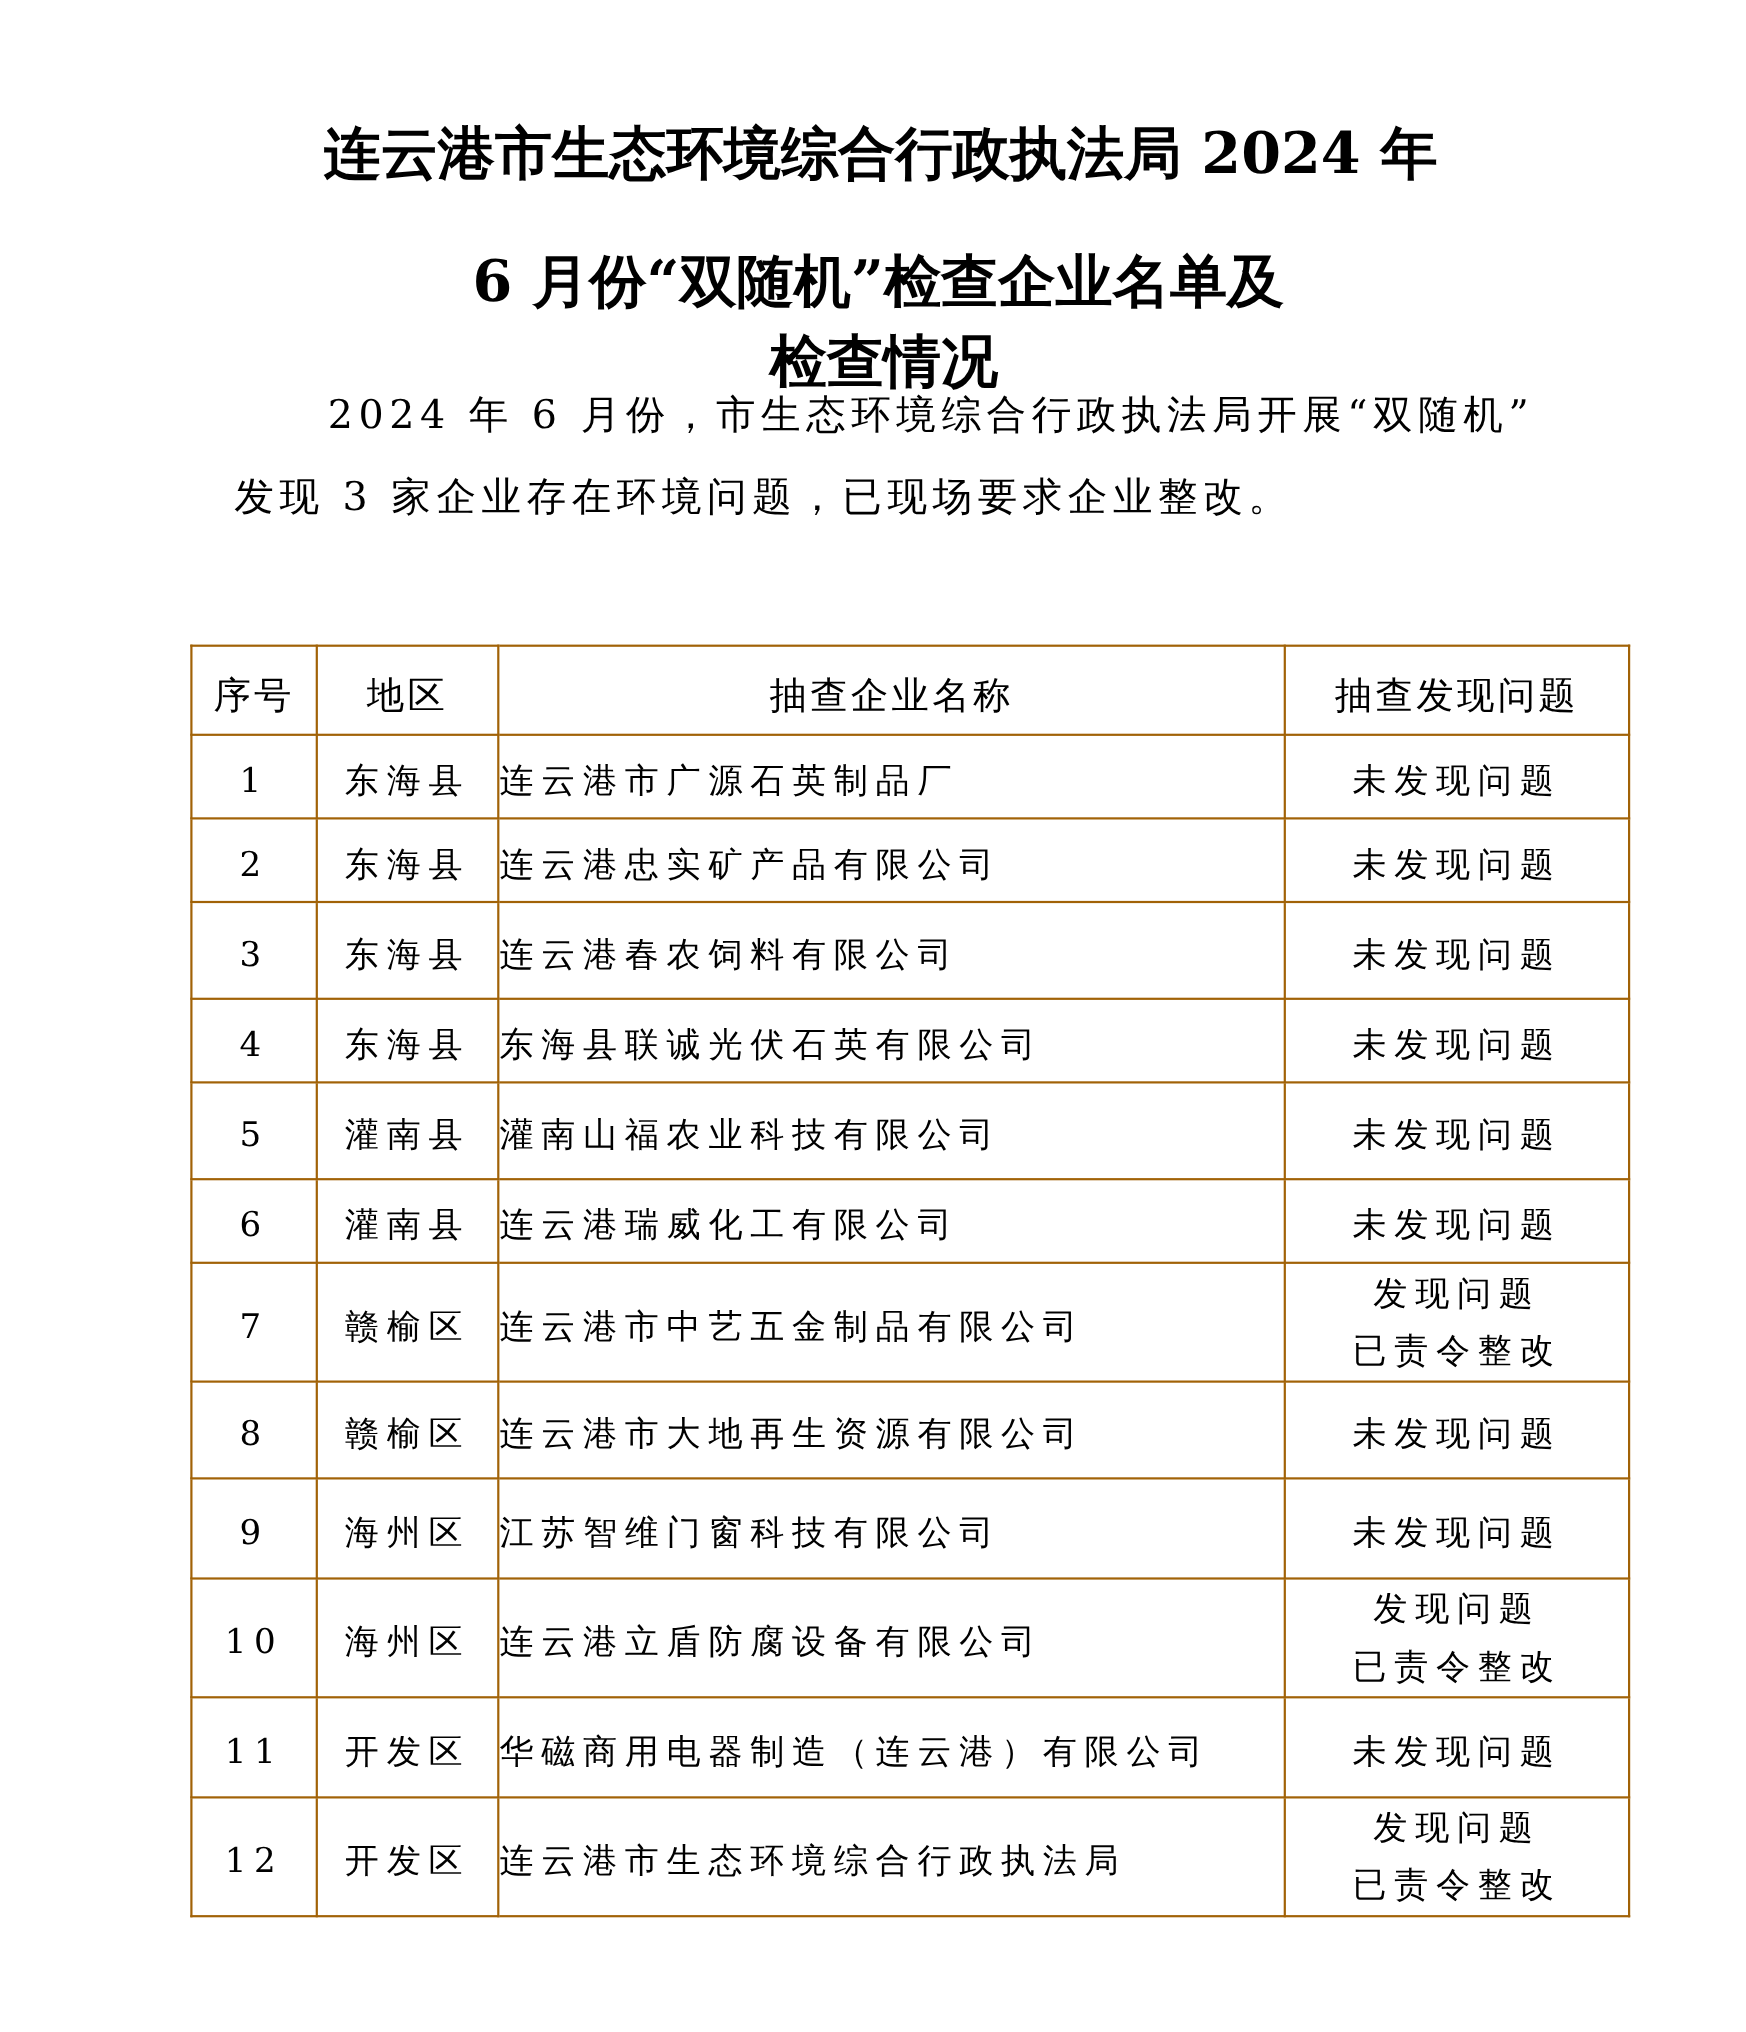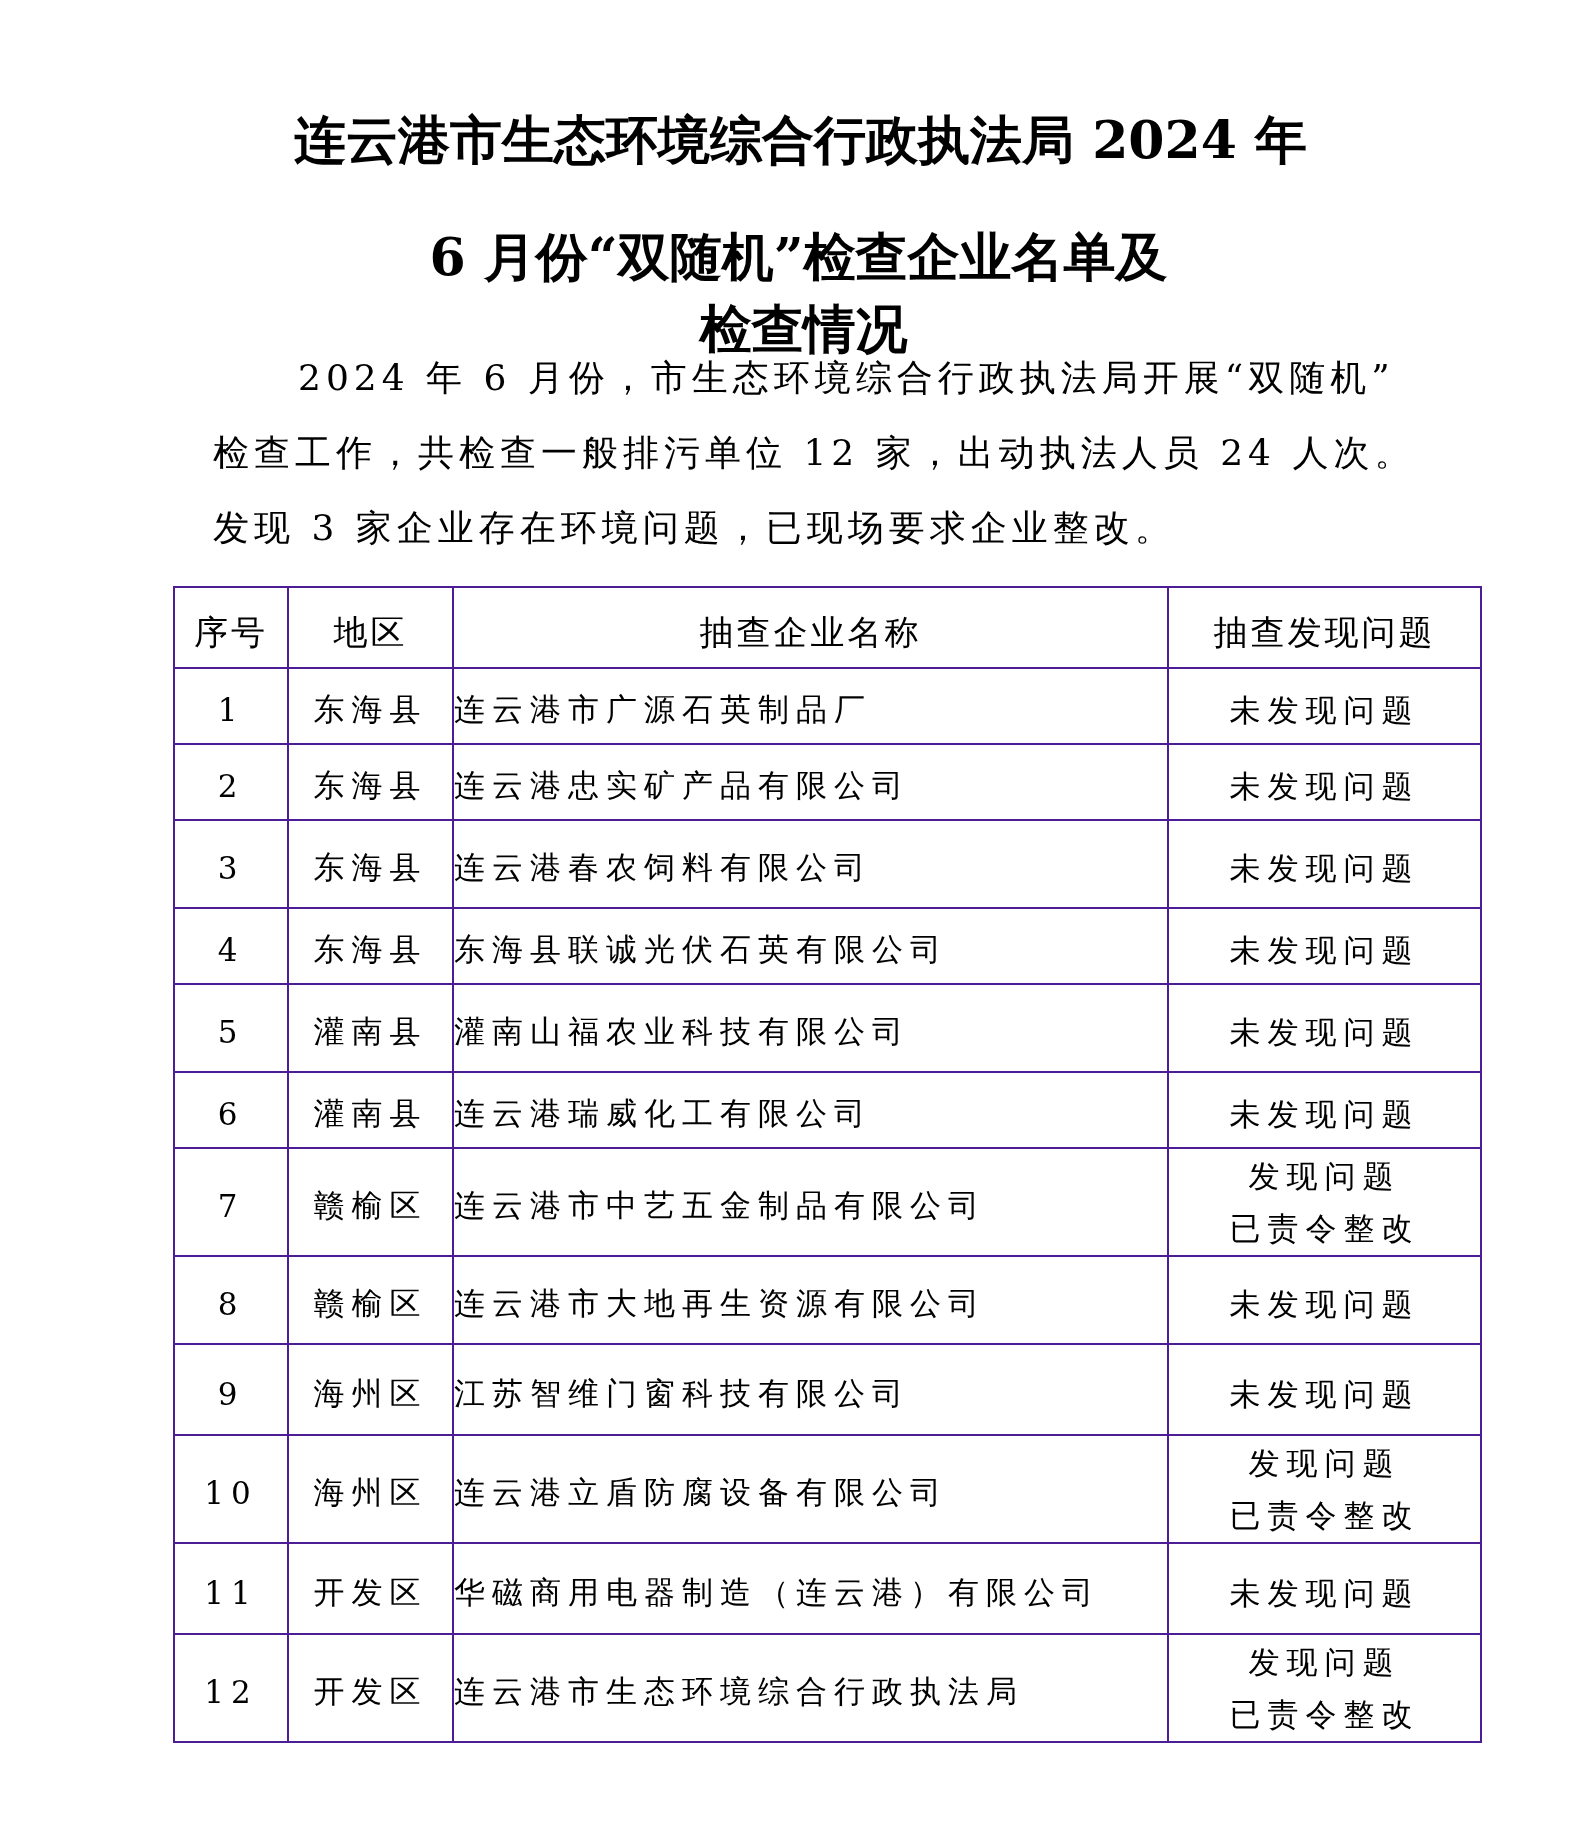--- a/index.html
+++ b/index.html
@@ -52,21 +52,21 @@
 
   table.list {
     position: absolute;
     left: 173px;
     top: 586px;
     width: 1307px;
     border-collapse: collapse;
     table-layout: fixed;
   }
   table.list th, table.list td {
-    border: 2px solid #4c1d95;
+    border: 2px solid #a16207;
     padding: 0;
     vertical-align: middle;
   }
   table.list th {
     height: 69px;
     font-family: "DejaVu Sans", "Liberation Sans", sans-serif;
     font-weight: normal;
     font-size: 34px;
     letter-spacing: 3px;
     text-align: center;
@@ -88,21 +88,20 @@
 <body>
 
 <div class="title">
   <span class="tline l1">连云港市生态环境综合行政执法局 2024 年</span>
   <span class="tline l2">6 月份“双随机”检查企业名单及</span>
   <span class="tline l3">检查情况</span>
 </div>
 
 <div class="para">
   <span class="pline first">2024 年 6 月份，市生态环境综合行政执法局开展“双随机”</span>
-  <span class="pline">检查工作，共检查一般排污单位 12 家，出动执法人员 24 人次。</span>
   <span class="pline">发现 3 家企业存在环境问题，已现场要求企业整改。</span>
 </div>
 
 <table class="list">
   <colgroup>
     <col style="width:114px">
     <col style="width:165px">
     <col style="width:715px">
     <col style="width:313px">
   </colgroup>

